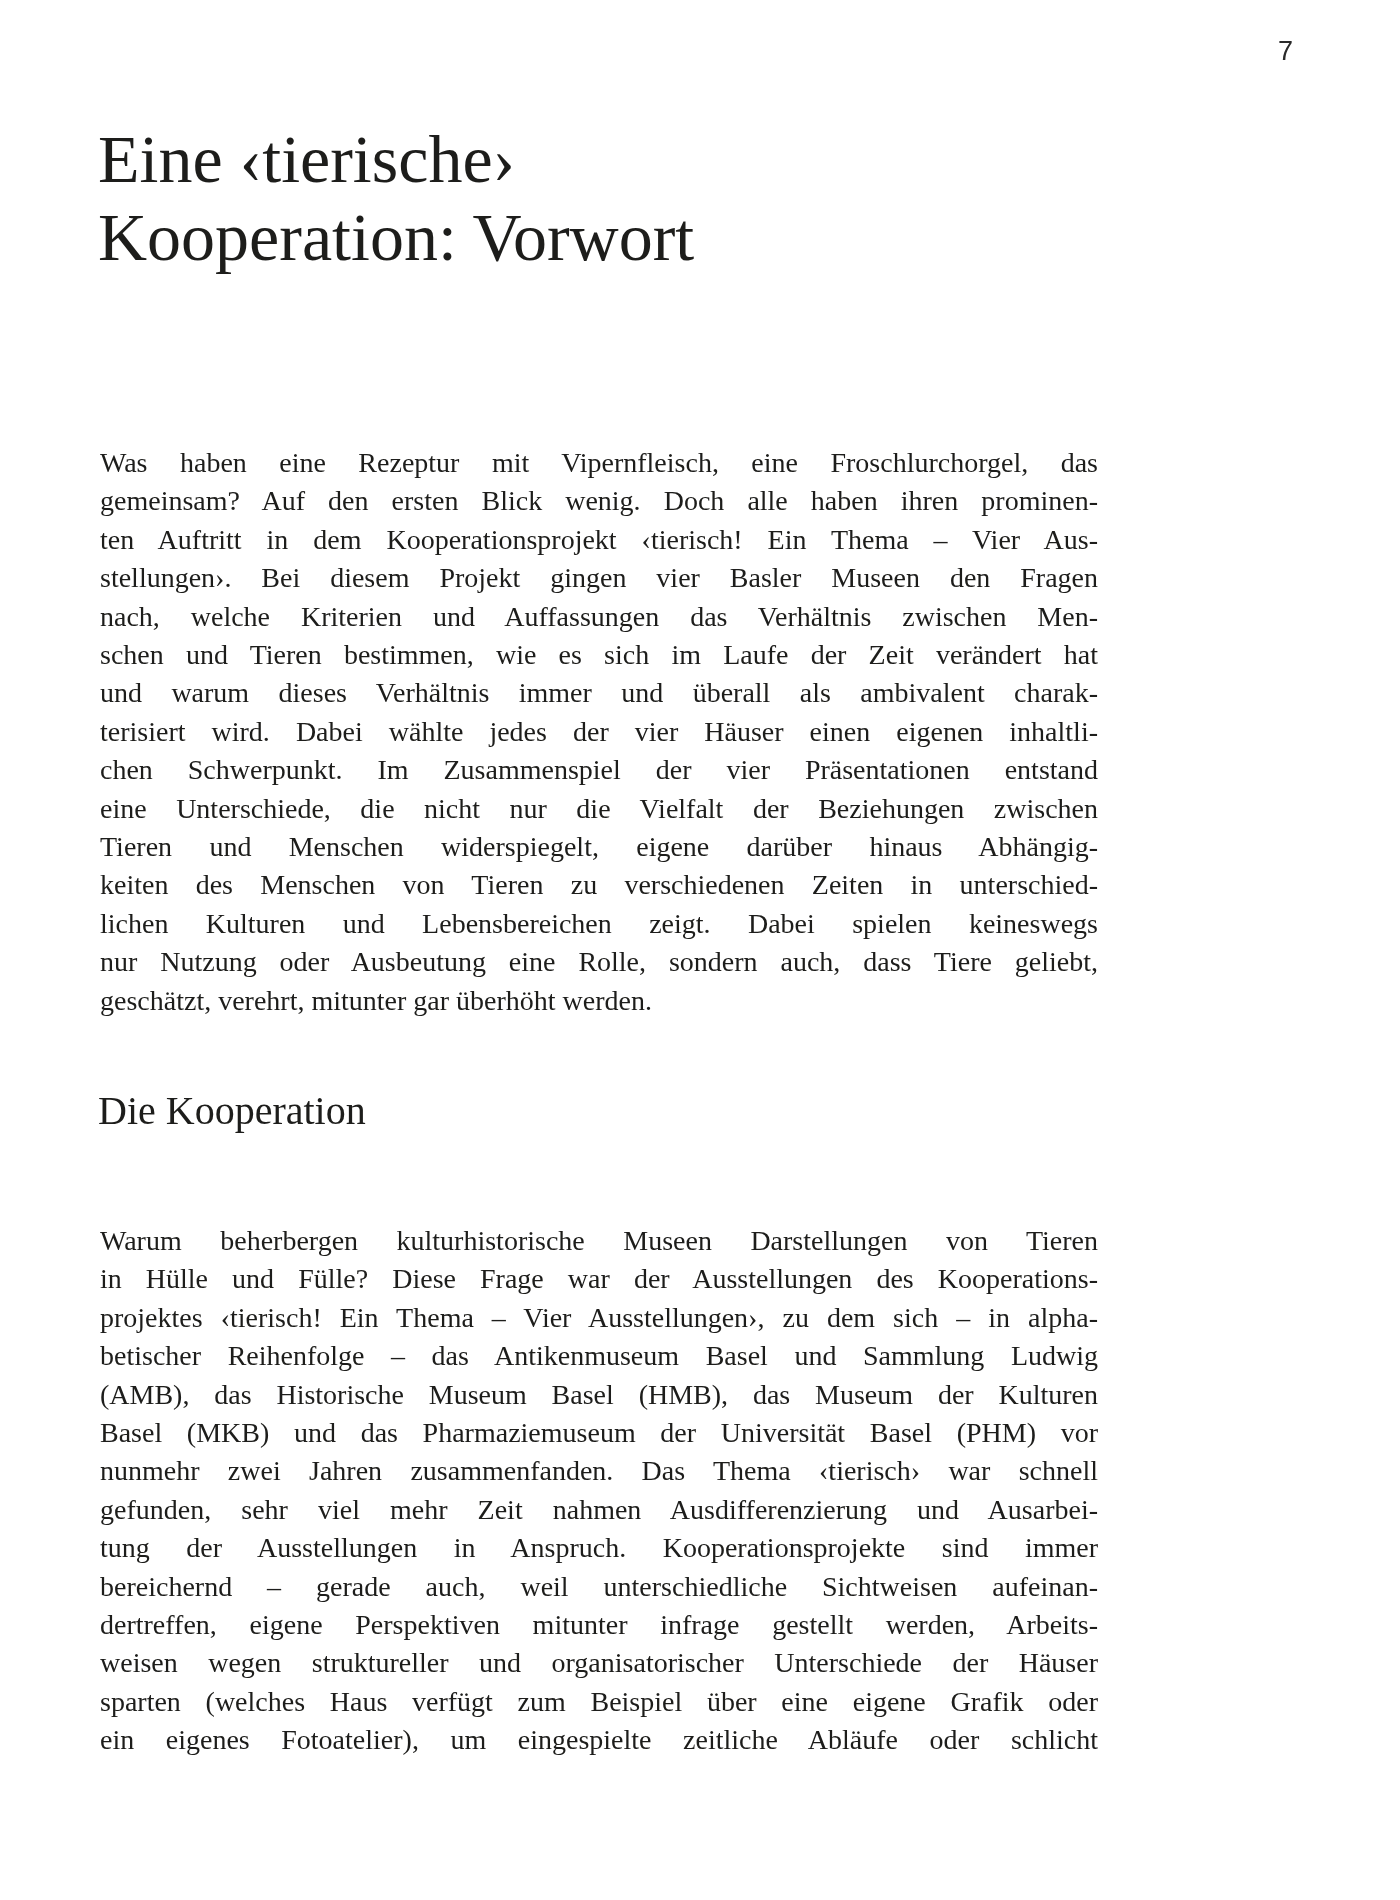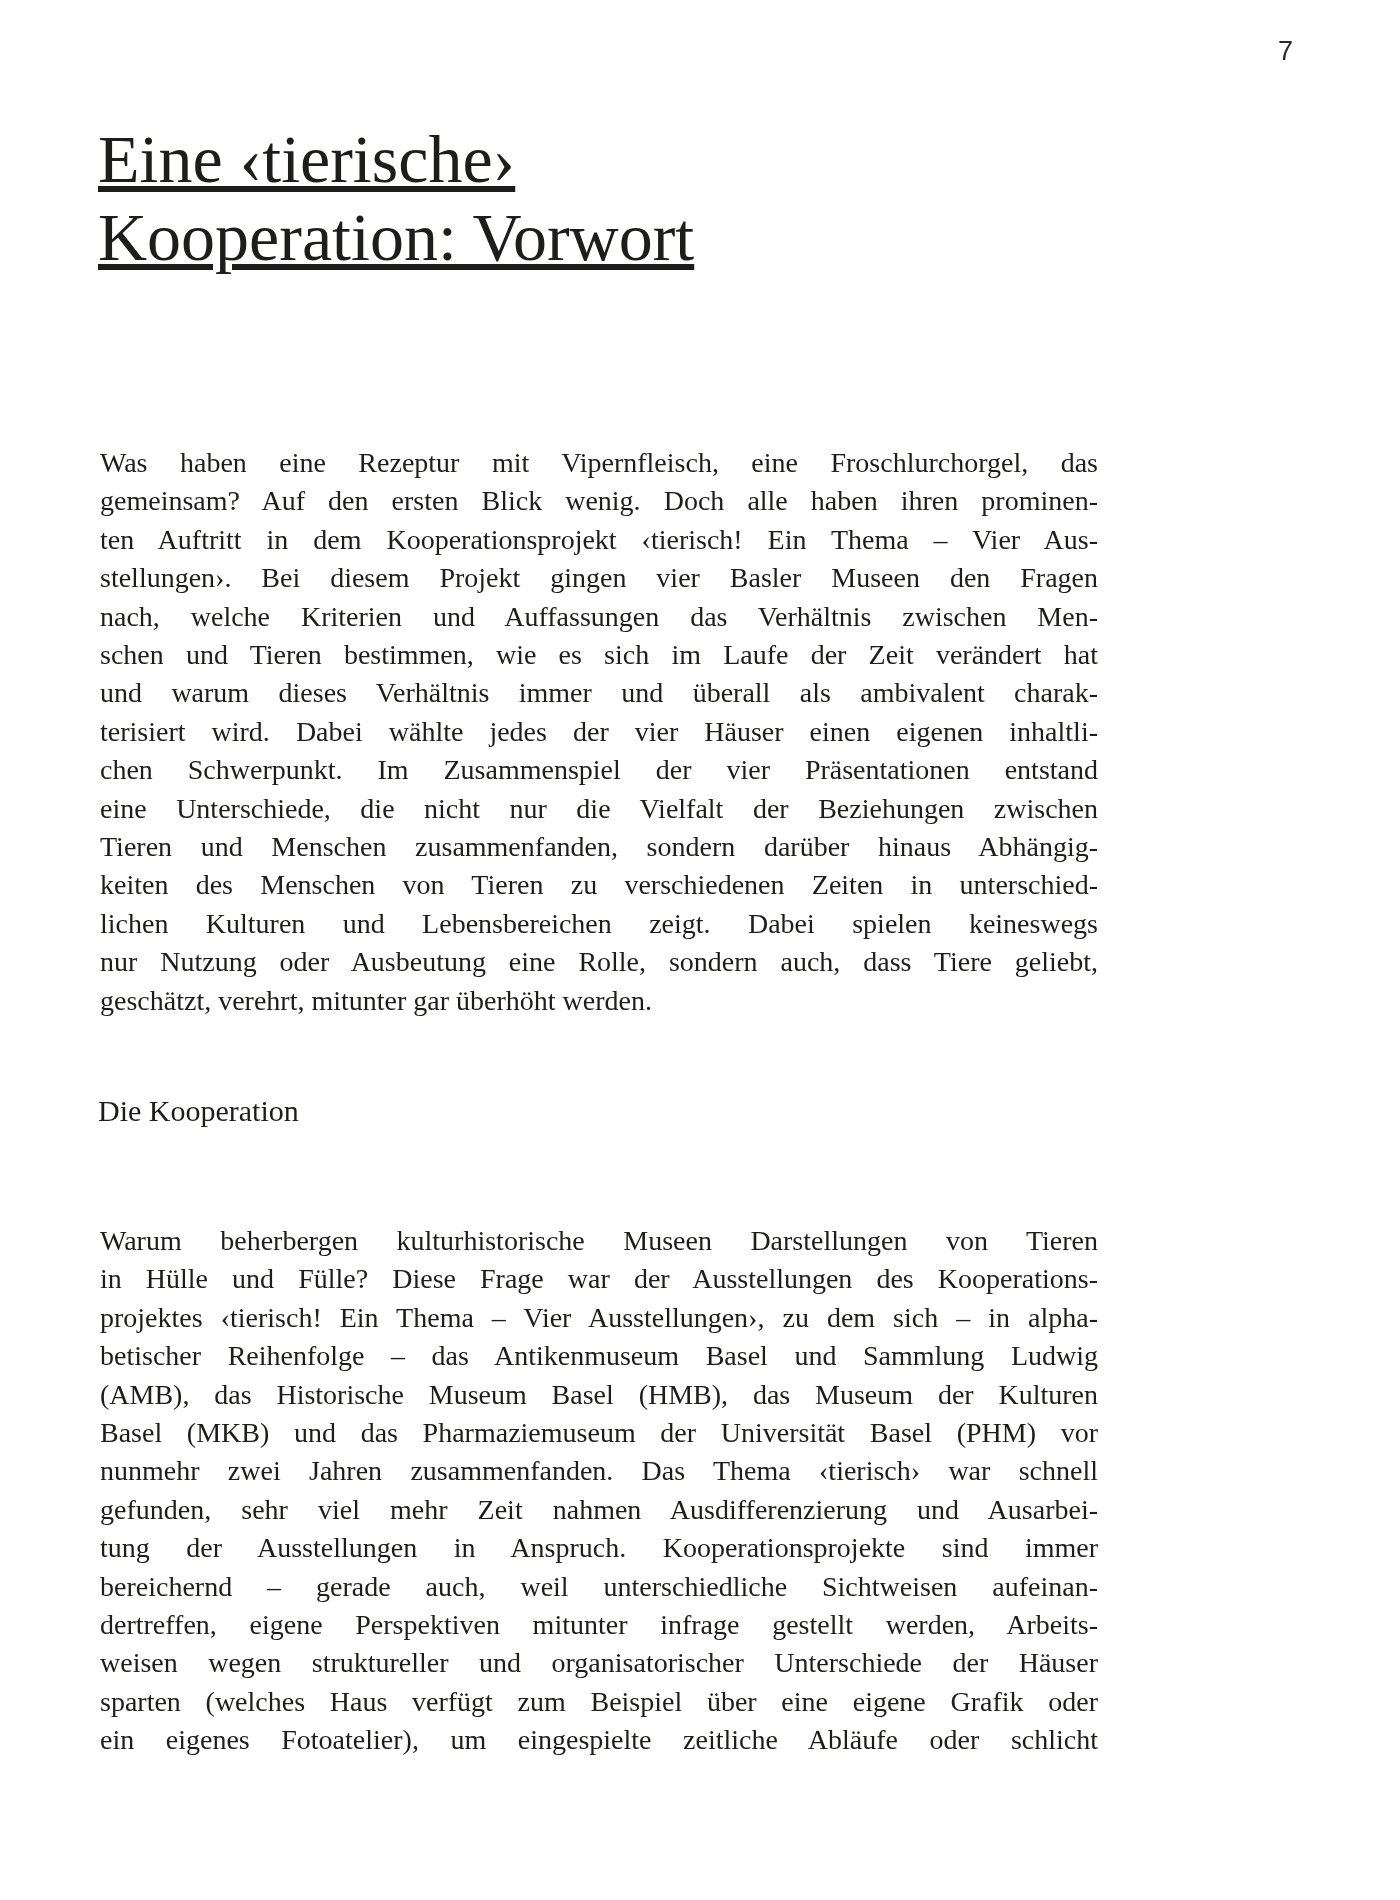--- a/index.html
+++ b/index.html
@@ -29,21 +29,20 @@
     position: absolute;
     left: 98px;
     top: 120px;
     margin: 0;
     font-family: "Liberation Serif", serif;
     font-weight: 400;
     font-size: 68px;
     line-height: 78px;
     letter-spacing: 0px;
     color: #1d1d1b;
-    text-decoration: underline;
   }
   .title-line { display: block; }
   .para {
     position: absolute;
     left: 100px;
     width: 998px;
     font-size: 28px;
     line-height: 38.4px;
     color: #1d1d1b;
     margin-top: 48px;
@@ -57,21 +56,21 @@
   }
   .line.last {
     text-align-last: left;
   }
   .subhead {
     position: absolute;
     left: 98px;
     top: 1086px;
     margin: 0;
     font-weight: 400;
-    font-size: 30px;
+    font-size: 40px;
     line-height: 50px;
     color: #1d1d1b;
   }
 </style>
 </head>
 <body>
 
 <div class="sheet">
   <div class="page-number">7</div>
 
@@ -84,21 +83,21 @@
       <div class="line">Was haben eine Rezeptur mit Vipernfleisch, eine Froschlurchorgel, das</div>
       <div class="line">gemeinsam? Auf den ersten Blick wenig. Doch alle haben ihren prominen-</div>
       <div class="line">ten Auftritt in dem Kooperationsprojekt ‹tierisch! Ein Thema – Vier Aus-</div>
       <div class="line">stellungen›. Bei diesem Projekt gingen vier Basler Museen den Fragen</div>
       <div class="line">nach, welche Kriterien und Auffassungen das Verhältnis zwischen Men-</div>
       <div class="line">schen und Tieren bestimmen, wie es sich im Laufe der Zeit verändert hat</div>
       <div class="line">und warum dieses Verhältnis immer und überall als ambivalent charak-</div>
       <div class="line">terisiert wird. Dabei wählte jedes der vier Häuser einen eigenen inhaltli-</div>
       <div class="line">chen Schwerpunkt. Im Zusammenspiel der vier Präsentationen entstand</div>
       <div class="line">eine Unterschiede, die nicht nur die Vielfalt der Beziehungen zwischen</div>
-      <div class="line">Tieren und Menschen zusammenfanden, sondern darüber hinaus Abhängig-</div>
+      <div class="line">Tieren und Menschen widerspiegelt, eigene darüber hinaus Abhängig-</div>
       <div class="line">keiten des Menschen von Tieren zu verschiedenen Zeiten in unterschied-</div>
       <div class="line">lichen Kulturen und Lebensbereichen zeigt. Dabei spielen keineswegs</div>
       <div class="line">nur Nutzung oder Ausbeutung eine Rolle, sondern auch, dass Tiere geliebt,</div>
       <div class="line last">geschätzt, verehrt, mitunter gar überhöht werden.</div>
     </div>
 
   <h2 class="subhead">Die Kooperation</h2>
 
   <div class="para para2">
       <div class="line">Warum beherbergen kulturhistorische Museen Darstellungen von Tieren</div>

